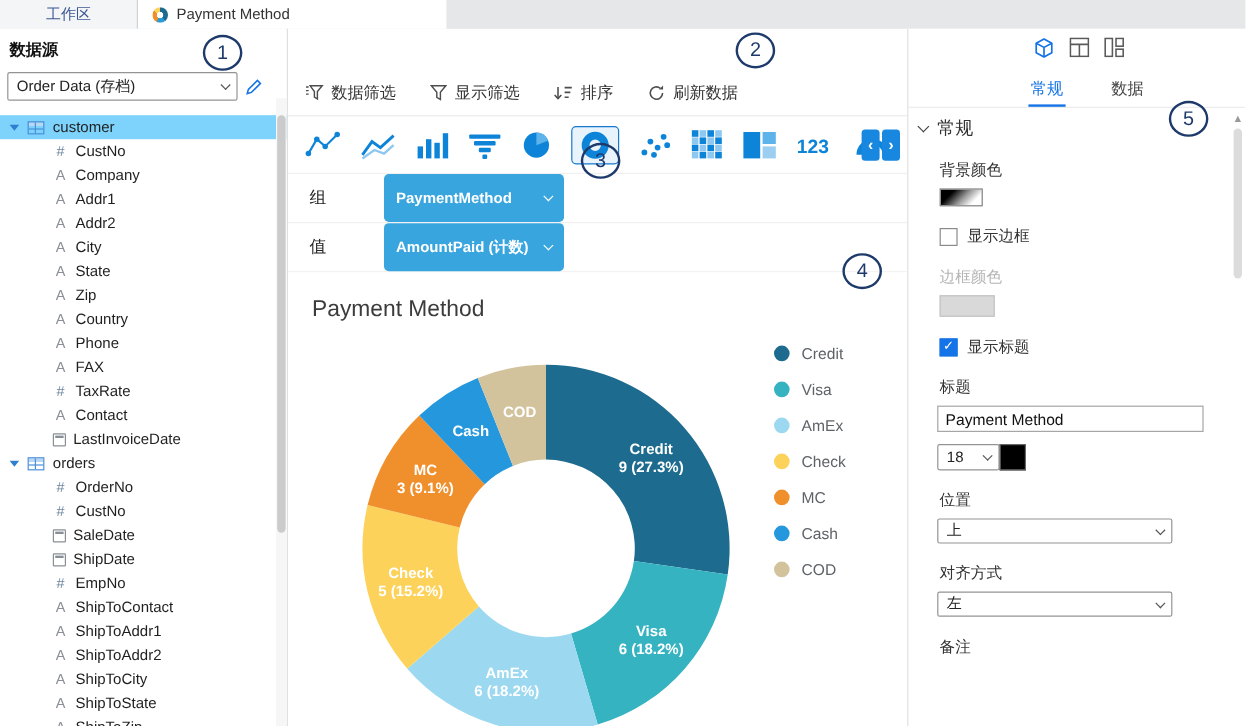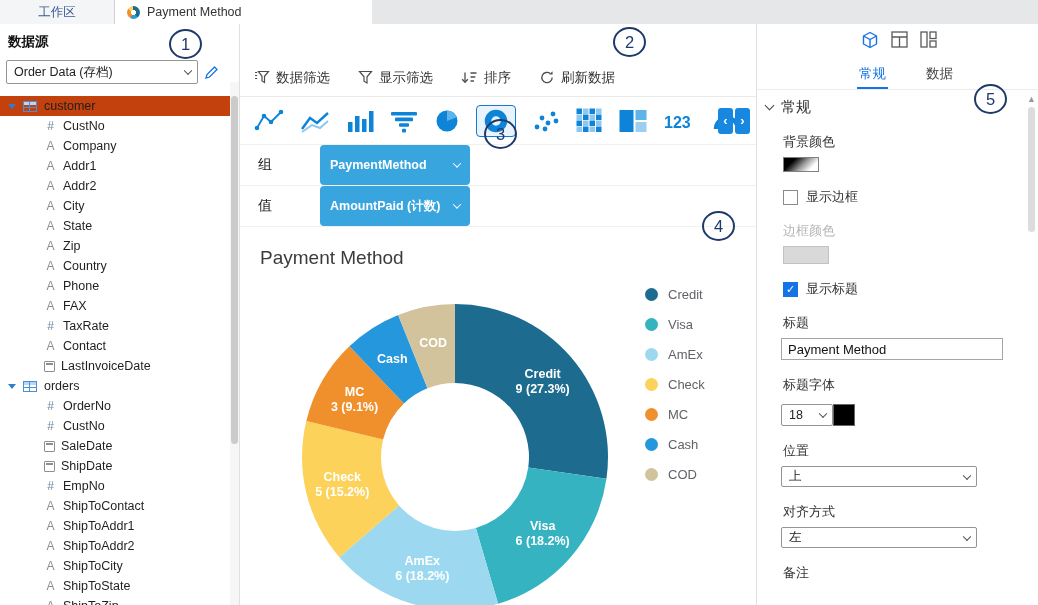--- a/index.html
+++ b/index.html
@@ -25,21 +25,21 @@
   .selectbox { position:relative; height:24px; border:1px solid #949494; border-radius:2px; background:#fff;
                display:flex; align-items:center; padding:0 20px 0 7px; font-size:12.5px; color:#222; }
   .selectbox .chev { position:absolute; right:6px; top:50%; width:6px; height:6px;
                      border-right:1.4px solid #555; border-bottom:1.4px solid #555;
                      transform:translateY(-70%) rotate(45deg); }
   .ds-select { width:192px; }
   .pencil { display:flex; align-items:center; }
 
   .tree { margin-top:12px; }
   .tree-row { height:20px; display:flex; align-items:center; padding-left:8px; cursor:default; }
-  .tree-row.selected { background:#c2410c; }
+  .tree-row.selected { background:#7dd3fc; }
   .tree-row.field { padding-left:44px; }
   .tree-label { font-size:12.5px; color:#1f1f1f; white-space:nowrap; }
   .tw { width:0; height:0; border-left:4px solid transparent; border-right:4px solid transparent;
         border-top:5px solid #2f7fd0; margin-right:7px; flex:0 0 auto; }
   .icon-table { position:relative; width:14px; height:11px; border:1px solid #4a90d9;
                 background:linear-gradient(#b9d7f2 0 3px, transparent 3px); margin-right:7px; flex:0 0 14px; }
   .icon-table::before { content:""; position:absolute; left:0; right:0; top:5px; height:1px; background:#4a90d9; }
   .icon-table::after  { content:""; position:absolute; top:0; bottom:0; left:5px; width:1px; background:#4a90d9; }
   .ficon { width:13px; margin-right:6px; text-align:center; flex:0 0 13px; }
   .ficon.number { color:#6e87a0; font-size:12px; }
@@ -521,21 +521,20 @@
         <div class="swatch-border"></div>
 
         <div class="check-row">
           <div class="checkbox checked"></div>
           <span class="check-label">显示标题</span>
         </div>
 
         <div class="prop-label">标题</div>
         <input class="prop-input" value="Payment Method" style="">
 
-        <div class="prop-label">标题字体</div>
 
         <div class="size-row" style="margin-top:10px;">
           <div class="selectbox size-select">
             <span>18</span>
             <span class="chev"></span>
           </div>
           <div class="swatch-black"></div>
         </div>
 
         <div class="prop-label">位置</div>

